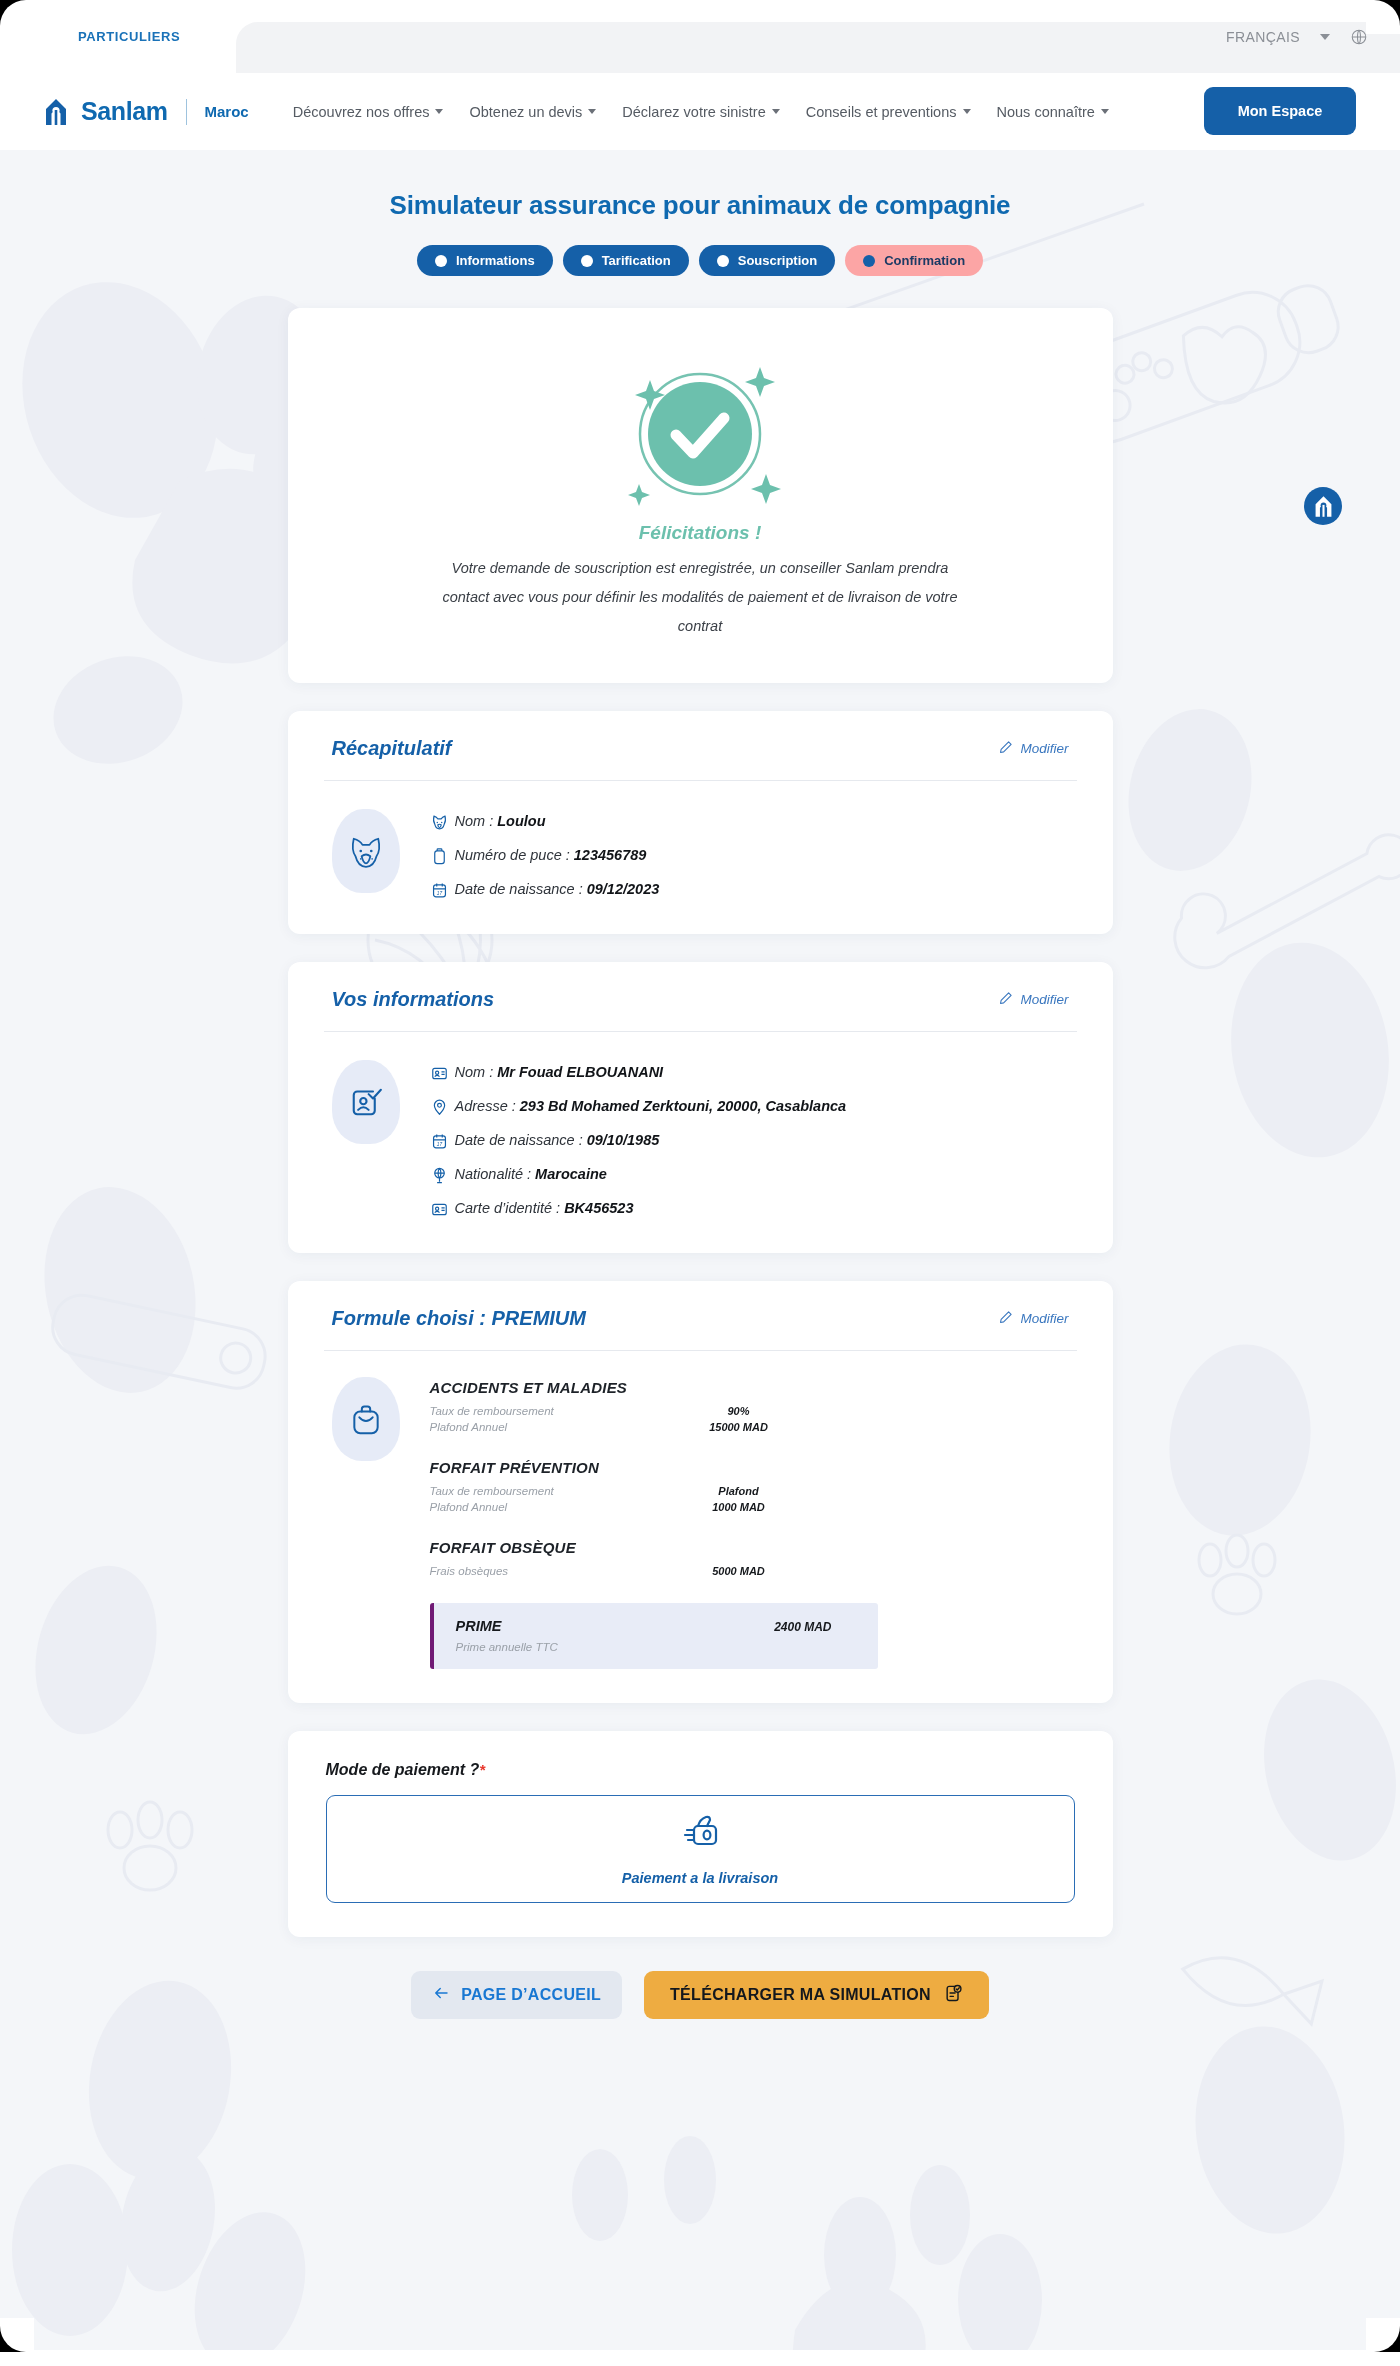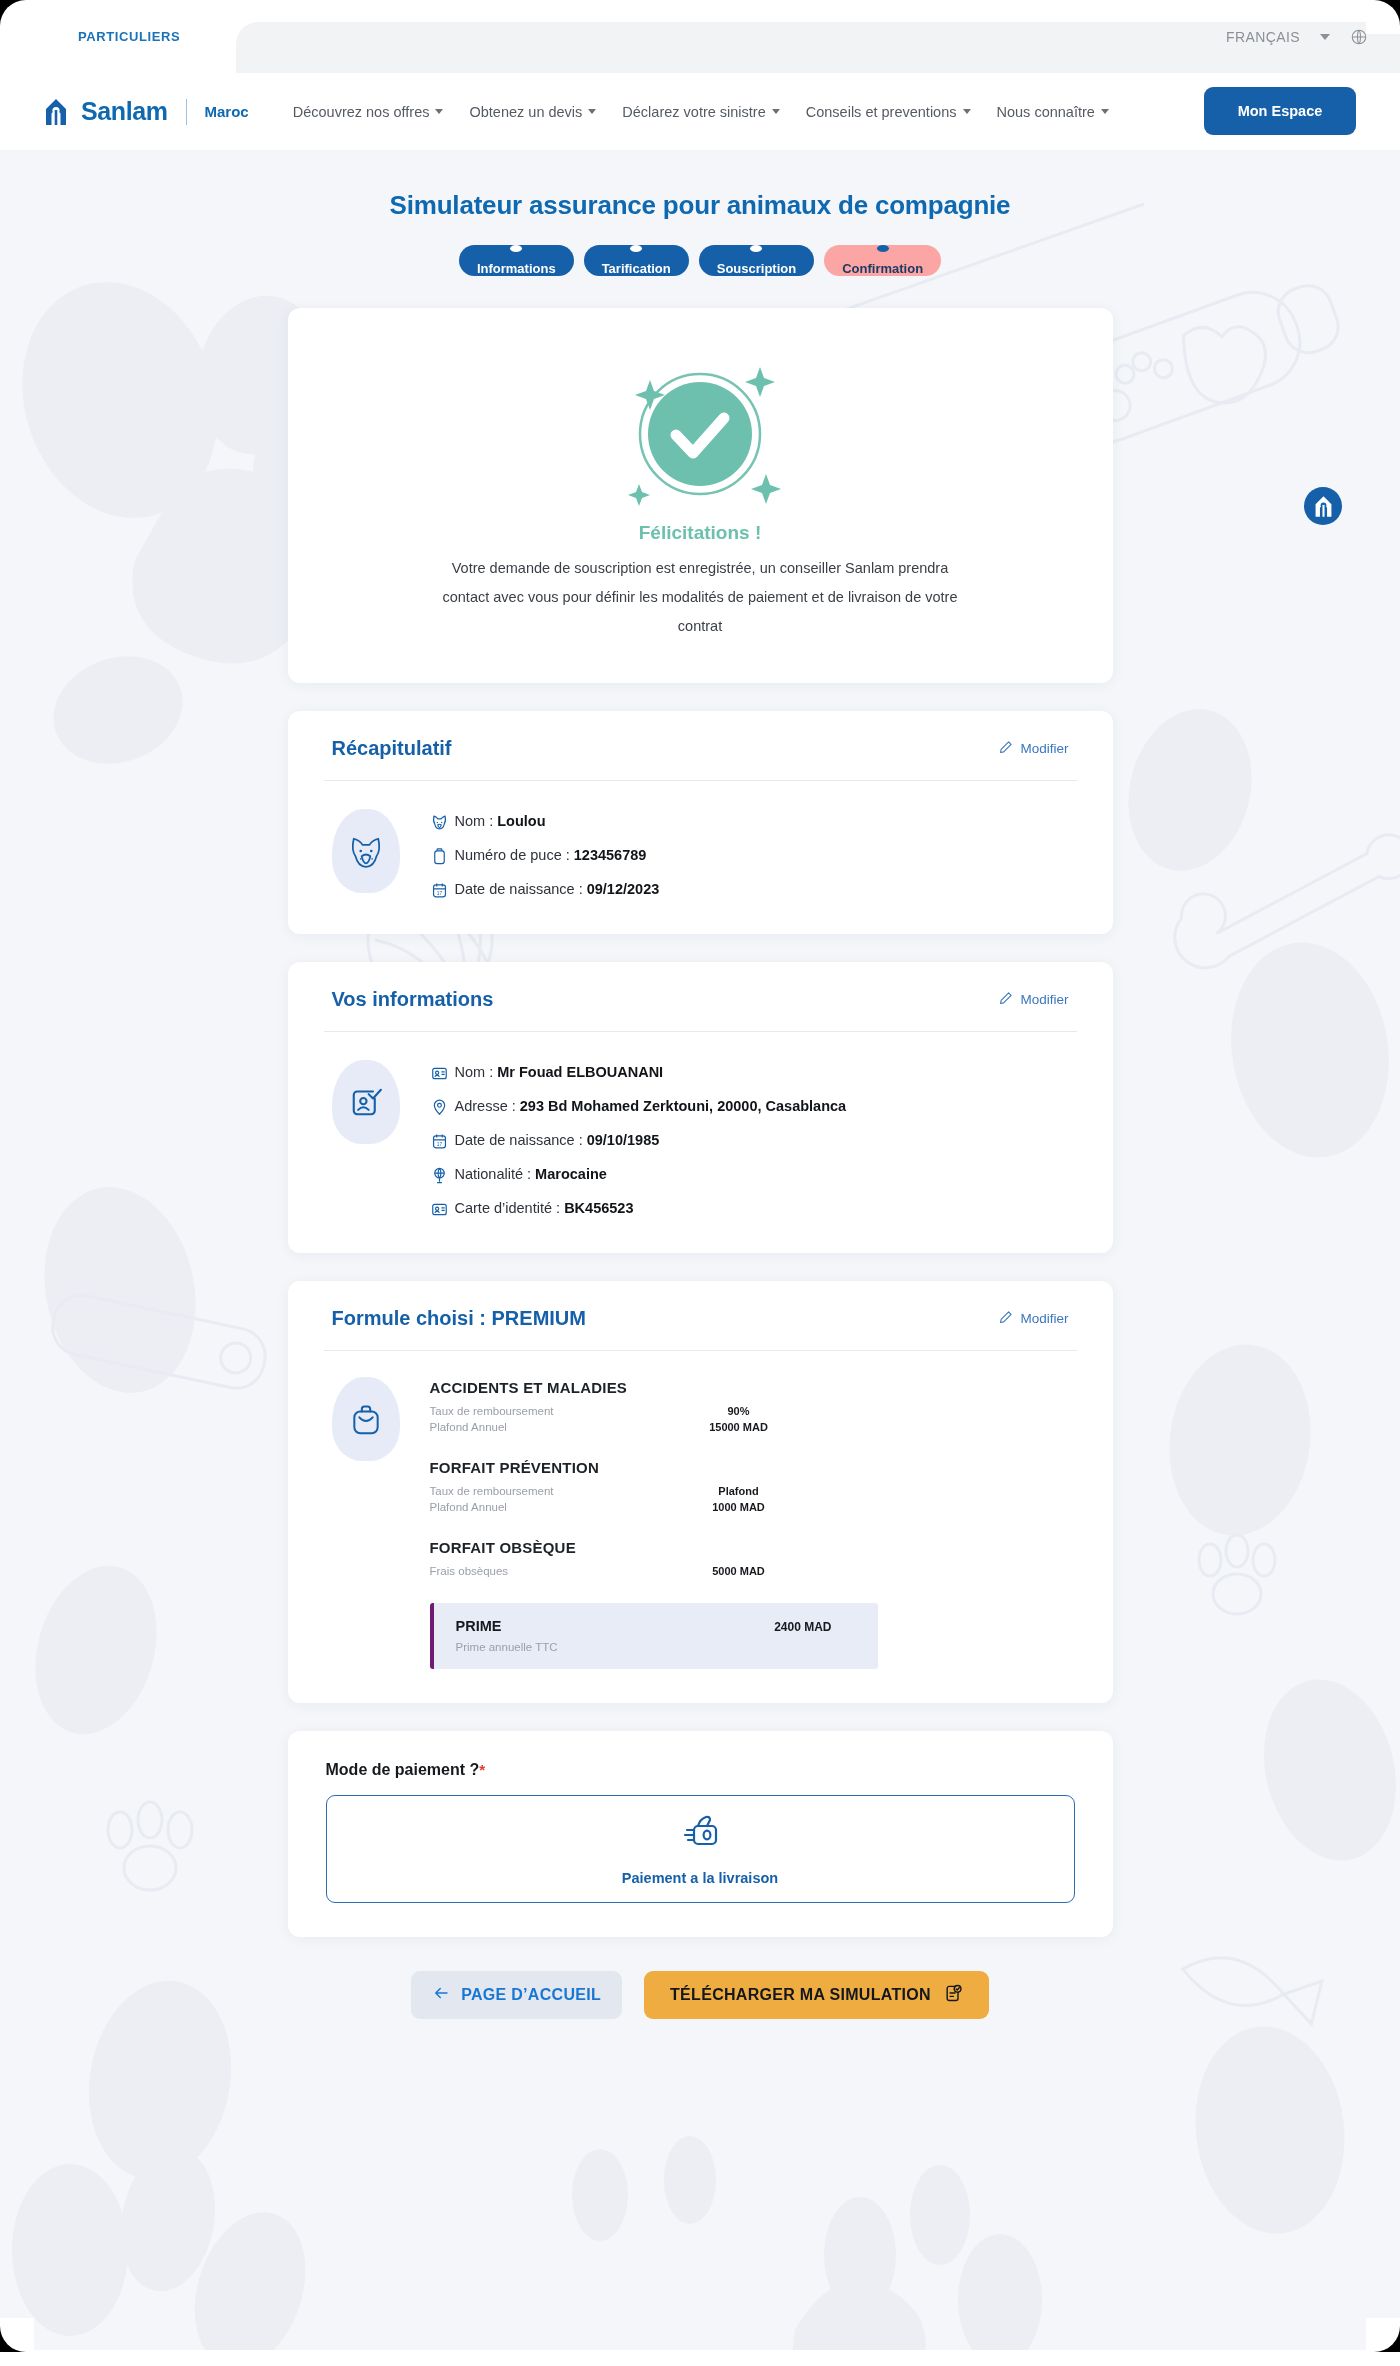--- a/index.html
+++ b/index.html
@@ -73,30 +73,31 @@
   .bgdeco{position:absolute;inset:0;pointer-events:none;}
   .page-title{
     position:relative;z-index:2;text-align:center;padding-top:40px;
     color:#0f69b0;font-size:26px;font-weight:700;letter-spacing:-.2px;
   }
   .steps{
     position:relative;z-index:2;display:flex;justify-content:center;gap:10px;margin-top:24px;
   }
   .step{
     display:flex;align-items:center;gap:9px;height:31px;padding:0 18px;border-radius:16px;
-    background:#1560a8;color:#fff;font-size:13px;font-weight:600;cursor:pointer;white-space:nowrap;flex-direction:column;
+    background:#1560a8;color:#fff;font-size:13px;font-weight:600;cursor:pointer;white-space:nowrap;
   }
   .step .dot{width:12px;height:12px;border-radius:50%;background:#fff;}
   .step.current{background:#fca5a5;color:#1b3a64;}
   .step.current .dot{background:#1560a8;}
 
   
   .card{
     position:relative;z-index:2;margin:0 auto;width:825px;background:#fff;border-radius:12px;
     box-shadow:0 2px 14px rgba(25,50,90,.055);
+    font-style:italic;
   }
   .card-success{margin-top:32px;padding:44px 0 42px;text-align:center;}
 
   .check-wrap{position:relative;width:180px;height:160px;margin:0 auto 10px;}
   .felicit{color:#6cc0ad;font-size:19px;font-weight:700;margin-top:4px;}
   .succ-text{color:#3a3f46;font-size:14.5px;line-height:2;max-width:540px;margin:10px auto 0;}
 
   .sec-card{margin-top:28px;padding:26px 44px 34px;}
   .sec-head{display:flex;align-items:center;justify-content:space-between;padding-bottom:20px;}
   .sec-title{color:#1560a8;font-size:20px;font-weight:700;}

